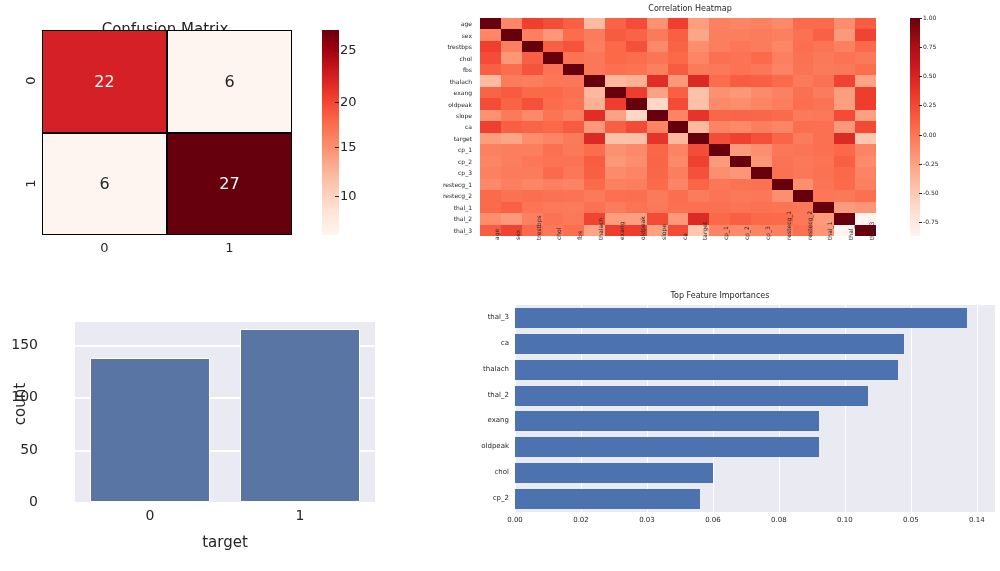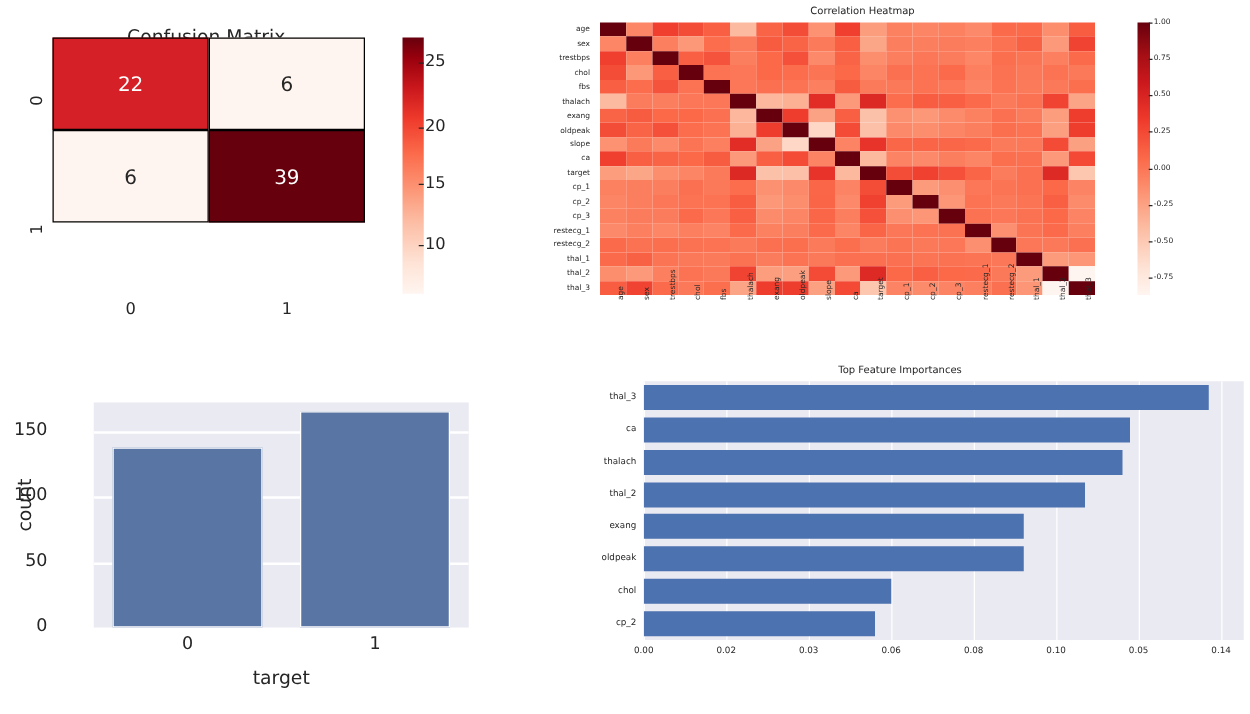--- a/index.html
+++ b/index.html
@@ -10,21 +10,21 @@
   }
   .panel{position:absolute;}
 
   
   #cm-panel{left:0;top:0;width:420px;height:285px;}
   #cm-title{
     position:absolute;left:0;top:8px;width:330px;text-align:center;
     font-size:15px;color:#262626;margin-top:12px;
   }
   #cm-grid{
-    position:absolute;left:42px;top:30px;width:250px;height:148px;
+    position:absolute;left:42px;top:30px;width:250px;height:205px;
     display:grid;grid-template-columns:1fr 1fr;grid-template-rows:1fr 1fr;
   }
   .cm-cell{
     display:flex;align-items:center;justify-content:center;
     font-size:16px;box-sizing:border-box;border:1px solid #000;
   }
   .cm-rowlab{
     position:absolute;left:22px;width:16px;text-align:center;
     font-size:13px;color:#262626;
     transform:rotate(-90deg);transform-origin:center;
@@ -98,21 +98,21 @@
 </style>
 </head>
 <body>
 
 <div class="panel" id="cm-panel">
   <div id="cm-title">Confusion Matrix</div>
   <div id="cm-grid">
       <div class="cm-cell" style="background: rgb(212, 32, 38); color: rgb(255, 255, 255);">22</div>
       <div class="cm-cell" style="background: rgb(255, 245, 240); color: rgb(38, 38, 38);">6</div>
       <div class="cm-cell" style="background: rgb(255, 245, 240); color: rgb(38, 38, 38);">6</div>
-      <div class="cm-cell" style="background: rgb(103, 0, 13); color: rgb(255, 255, 255);">39</div>
+      <div class="cm-cell" style="background: rgb(103, 0, 13); color: rgb(255, 255, 255);">27</div>
     </div>
   <div id="cm-rowlabs">
       <div class="cm-rowlab" style="top: 73.25px;">0</div>
       <div class="cm-rowlab" style="top: 175.75px;">1</div>
     </div>
   <div id="cm-collabs">
       <div class="cm-collab" style="left: 89.5px;">0</div>
       <div class="cm-collab" style="left: 214.5px;">1</div>
     </div>
   <div id="cm-cbar"></div>

